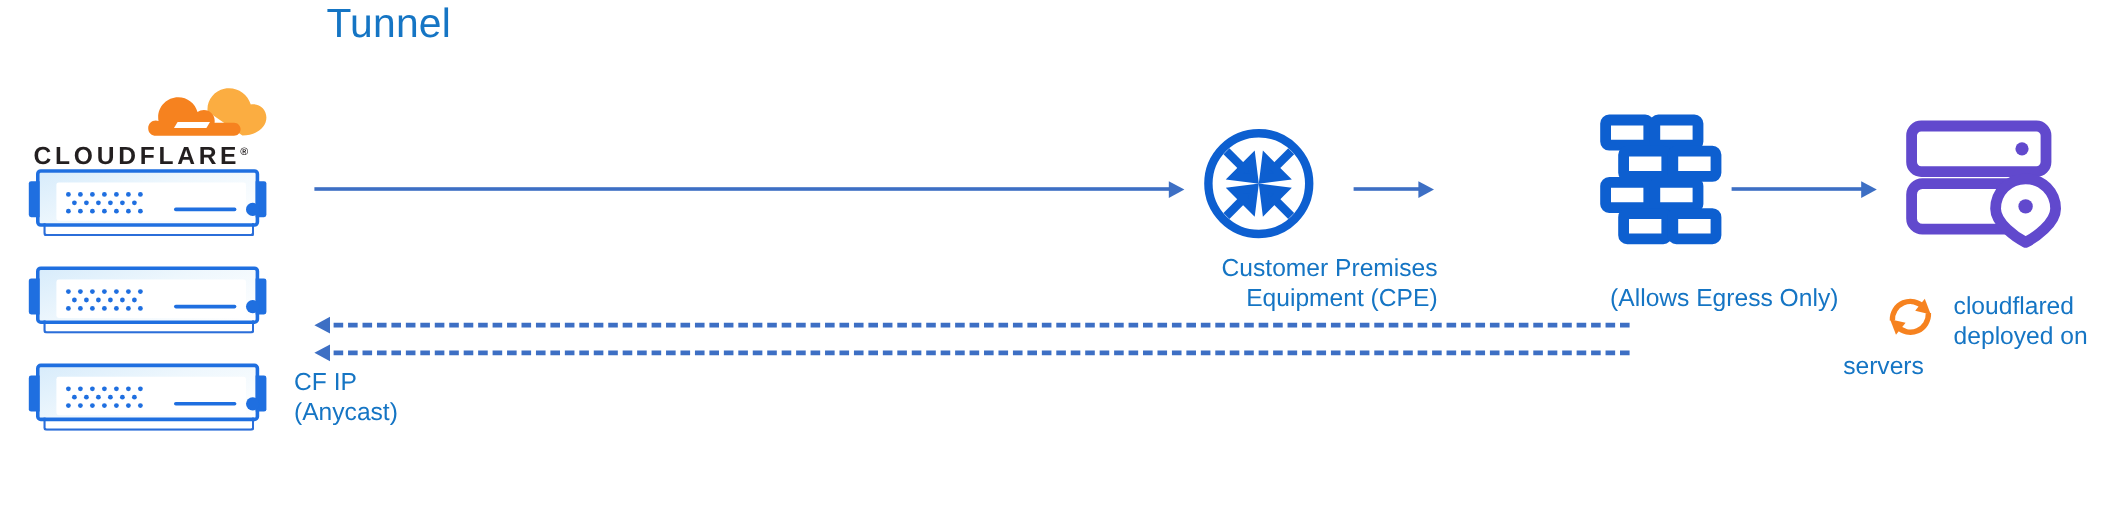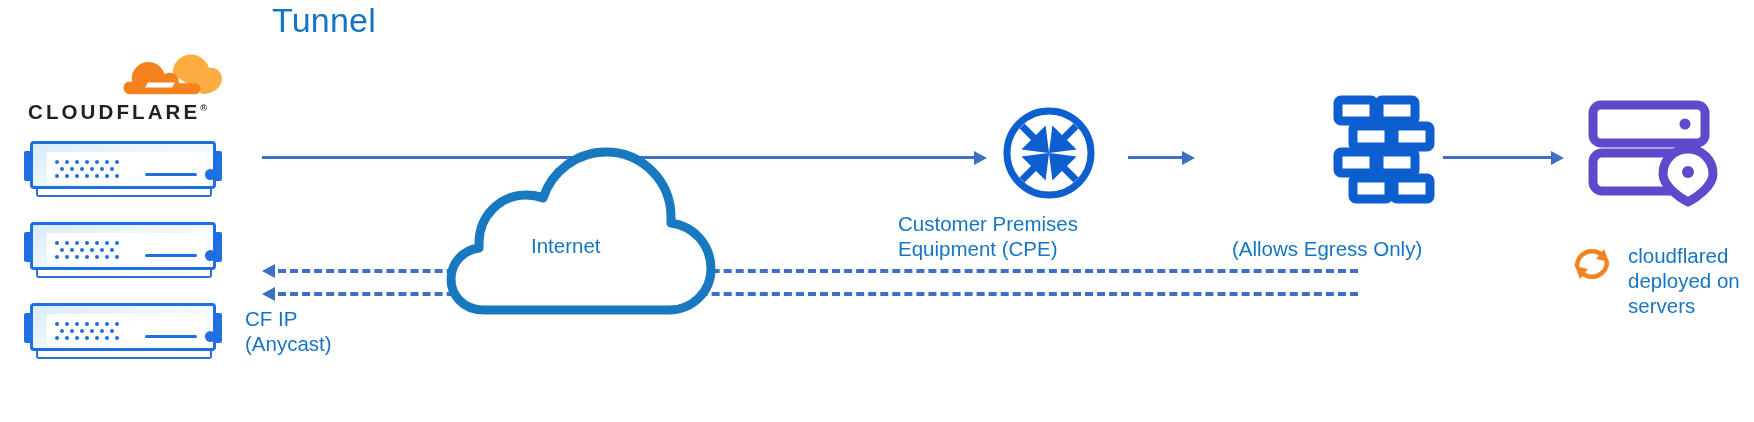--- a/index.html
+++ b/index.html
@@ -25,21 +25,21 @@
     top: 8px;
     font-size: 34px;
     color: #1575c4;
     letter-spacing: 0.2px;
     white-space: nowrap;
   }
 
   
   #cf-logo {
     left: 28px;
-    top: 60px;
+    top: 79px;
     width: 200px;
     height: 68px;
   }
   #cf-wordmark {
     position: absolute;
     left: 0px;
     top: 40px;
     width: 200px;
     font-size: 20.5px;
     font-weight: bold;
@@ -125,21 +125,21 @@
     background: #1f6fe0;
   }
 
   
   .lbl {
     color: #1575c4;
     font-size: 20.5px;
     white-space: nowrap;
     line-height: 25px;
   }
-  .lbl.center { text-align: left; }
+  .lbl.center { text-align: right; }
 
   
   .solid-line {
     background: #3d6fc4;
     height: 3px;
   }
   .dash-line {
     height: 0;
     border-top: 4px dashed #3d6fc4;
   }
@@ -285,37 +285,20 @@
   <div class="abs dash-line" style="left:278px; top:269px; width:1080px"></div>
   <div class="abs arrowhead-l" style="left:262px; top:264px"></div>
 
   <div class="abs dash-line" style="left:278px; top:292px; width:1080px"></div>
   <div class="abs arrowhead-l" style="left:262px; top:287px"></div>
 
 
   <div class="abs lbl" style="left:245px; top:306px">CF IP</div>
   <div class="abs lbl" style="left:245px; top:331px">(Anycast)</div>
 
-  <div class="abs" style="left:446px; top:140px">
-    <svg width="272" height="175" viewBox="0 0 272 175">
-      <path d="M 38 170
-               C 16 170 5 154 5 139
-               C 5 123 17 110 33 108
-               C 33 107 33 105 33 103
-               C 33 76 54 55 80 55
-               C 86 55 92 56 97 58
-               C 106 31 131 12 160 12
-               C 196 12 225 41 225 77
-               C 225 79 225 81 225 83
-               C 248 86 265 105 265 129
-               C 265 152 246 170 223 170
-               Z" fill="#ffffff" stroke="#1878c0" stroke-width="9" stroke-linejoin="round" stroke-linecap="round"></path>
-    </svg>
-    <div class="abs lbl" style="left:85px; top:93px">Internet</div>
-  </div>
 
   <div class="abs" style="left:1001px; top:105px">
     <svg width="96" height="96" viewBox="0 0 96 96">
       <circle cx="48" cy="48" r="42" fill="none" stroke="#0d5fd0" stroke-width="7"></circle>
 
       <g stroke="#0d5fd0" stroke-width="7" stroke-linecap="butt" fill="#0d5fd0">
 
         <line x1="21" y1="21" x2="37" y2="37"></line>
         <polygon points="44,44 28,42 42,28"></polygon>
 
@@ -382,15 +365,15 @@
 
         <path d="M 6 24 A 15 15 0 0 1 32 13"></path>
         <path d="M 36 18 A 15 15 0 0 1 10 29"></path>
       </g>
       <polygon points="33,6 38,19 25,16" fill="#f6821f"></polygon>
       <polygon points="9,36 4,23 17,26" fill="#f6821f"></polygon>
     </svg>
   </div>
   <div class="abs lbl" style="left:1628px; top:243px">cloudflared</div>
   <div class="abs lbl" style="left:1628px; top:268px">deployed on</div>
-  <div class="abs lbl" style="left:1628px; top:293px">servers</div>
+  <div class="abs lbl" style="left:1536px; top:293px">servers</div>
 
 </div>
 
 </body></html>

